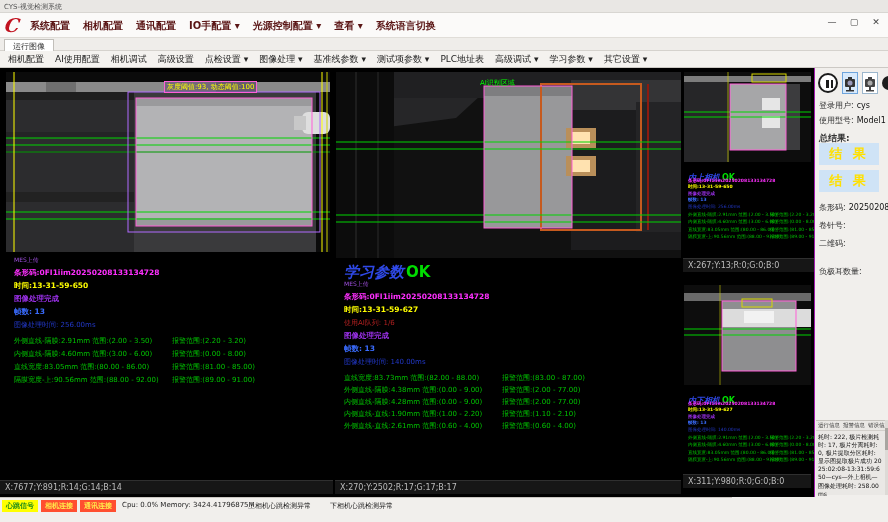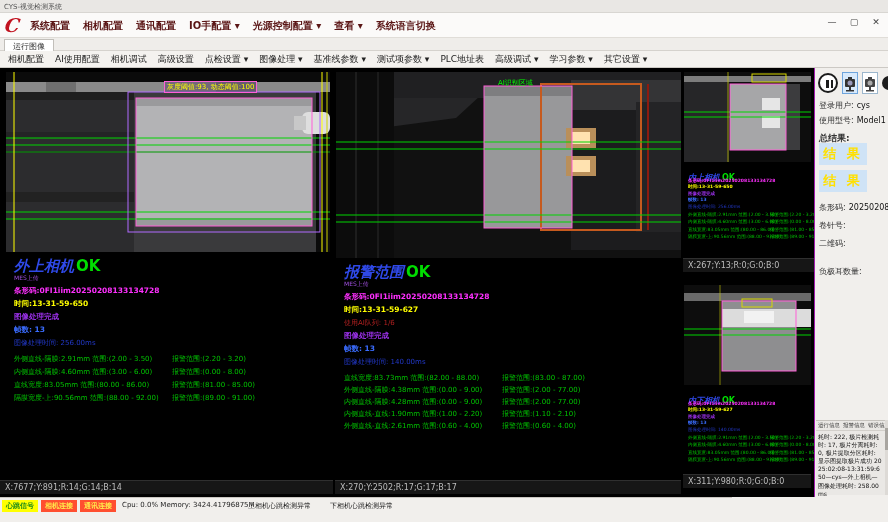--- a/index.html
+++ b/index.html
@@ -59,21 +59,21 @@
   .iconrow { position:absolute; left:3px; top:3px; height:24px; display:flex; align-items:center; gap:4px; }
   .pausebtn { width:20px; height:20px; border:2px solid #1b1b1b; border-radius:50%; position:relative; background:#fff; }
   .pausebtn i { position:absolute; top:5px; width:2.5px; height:8px; background:#1b1b1b; }
   .pausebtn i.l { left:6px; } .pausebtn i.r { left:10.5px; }
   .camicon { width:16px; height:22px; display:flex; align-items:center; justify-content:center; border:1px solid #9db7cc; background:#fff; }
   .camicon.sel { background:#d8eafc; border-color:#6fa5dc; }
   .reccircle { width:14px; height:14px; border-radius:50%; background:#1d1d1d; }
   .srow { position:absolute; left:4px; font-size:8px; color:#333; white-space:nowrap; }
   .srow .val { color:#111; margin-left:3px; }
   .stotal { font-size:9px; font-weight:bold; color:#333; }
-  .resultbox { position:absolute; left:4px; width:48px; height:22px; display:flex; align-items:center; justify-content:center; font-size:13px; font-weight:bold; letter-spacing:3px; }
+  .resultbox { position:absolute; left:4px; width:60px; height:22px; display:flex; align-items:center; justify-content:center; font-size:13px; font-weight:bold; letter-spacing:3px; }
   .infopanel { position:absolute; left:1px; top:352px; width:69px; height:75px; background:#eae8e5; border-top:1px solid #c5c2bd; }
   .infotabs { display:flex; gap:3px; padding:1px 2px; border-bottom:1px solid #d2cfca; }
   .infotab { font-size:5.5px; color:#333; white-space:nowrap; }
   .infotext { font-size:6px; line-height:1.35; color:#111; padding:2px 2px; word-break:break-all; }
   .scrolltrack { position:absolute; left:70px; top:352px; width:4px; height:75px; background:#dddad6; }
   .scrollthumb { position:absolute; left:0; top:8px; width:4px; height:22px; background:#a8a5a0; }
   
   .statusbar { position:absolute; left:0; top:497px; width:732px; height:25px; background:#f1efec; border-top:1px solid #c9c6c1; }
   .badges { position:absolute; left:2px; top:2px; display:flex; gap:3px; }
   .badge { font-size:7px; padding:1px 4px; font-weight:bold; white-space:nowrap; }
@@ -153,23 +153,20 @@
         <rect x="122" y="20" width="192" height="140" fill="none" stroke="#b06aff"></rect>
         <rect x="130" y="26" width="176" height="128" fill="none" stroke="#ff5fd7"></rect>
         <line x1="8" y1="0" x2="8" y2="180" stroke="#ffff00"></line>
         <line x1="316" y1="0" x2="316" y2="180" stroke="#ffff00"></line>
         <line x1="321" y1="0" x2="321" y2="180" stroke="#cfd400"></line>
       </svg>
       <div class="overlaybox" style="left:158px; top:9px;">灰度阈值:93, 动态阈值:100</div>
     </div>
 
     <div class="tblock" style="left:14px; top:188px;">
-      <div class="t-titleline">
-        <span class="t-title">外上相机</span><span class="t-ok">OK</span>
-      </div>
       <div class="t-sub">MES上传</div>
       <div class="t-bar">条形码:0FI1iim20250208133134728</div>
       <div class="t-time">时间:13-31-59-650</div>
       <div class="t-done">图像处理完成</div>
       <div class="t-frames">帧数: 13</div>
       <div class="t-ptime">图像处理时间: 256.00ms</div>
       <div class="meas">
 
           <div class="meas-row">
             <span>外侧直线-隔膜:2.91mm 范围:(2.00 - 3.50)</span>
@@ -212,26 +209,26 @@
         <rect x="236" y="60" width="18" height="12" fill="#ffe2b0"></rect>
         <rect x="230" y="84" width="30" height="20" fill="#b98f5a"></rect>
         <rect x="236" y="88" width="18" height="12" fill="#ffe2b0"></rect>
         <line x1="312" y1="12" x2="312" y2="158" stroke="#8b1a10" stroke-width="2"></line>
         <line x1="0" y1="70" x2="345" y2="70" stroke="#00d400"></line>
         <line x1="0" y1="77" x2="345" y2="77" stroke="#00d400"></line>
         <line x1="0" y1="143" x2="345" y2="143" stroke="#00d400"></line>
         <line x1="0" y1="150" x2="345" y2="150" stroke="#00d400"></line>
         <rect x="148" y="14" width="88" height="142" fill="none" stroke="#ff5fd7"></rect>
       </svg>
-      <div class="ailabel" style="left:162px; top:6px;text-align:right;">AI识别区域</div>
+      <div class="ailabel" style="left:144px; top:6px;text-align:right;">AI识别区域</div>
     </div>
 
     <div class="tblock mid" style="left:344px; top:194px;">
       <div class="t-titleline">
-        <span class="t-title">报警范围</span><span class="t-ok">OK</span>
+        <span class="t-title">学习参数</span><span class="t-ok">OK</span>
       </div>
       <div class="t-sub">MES上传</div>
       <div class="t-bar">条形码:0FI1iim20250208133134728</div>
       <div class="t-time">时间:13-31-59-627</div>
       <div class="t-ai">使用AI队列: 1/6</div>
       <div class="t-done">图像处理完成</div>
       <div class="t-frames">帧数: 13</div>
       <div class="t-ptime">图像处理时间: 140.00ms</div>
       <div class="meas">
 

